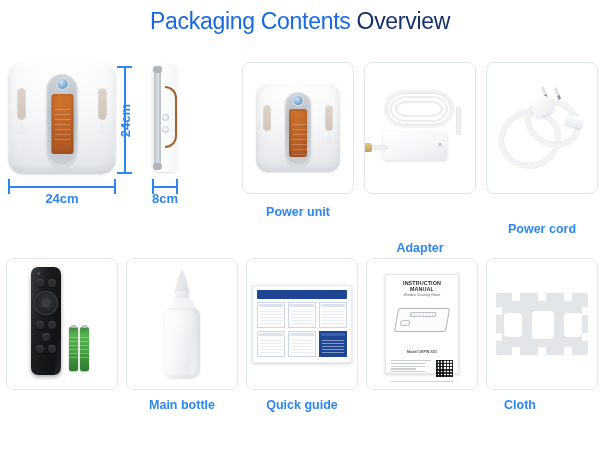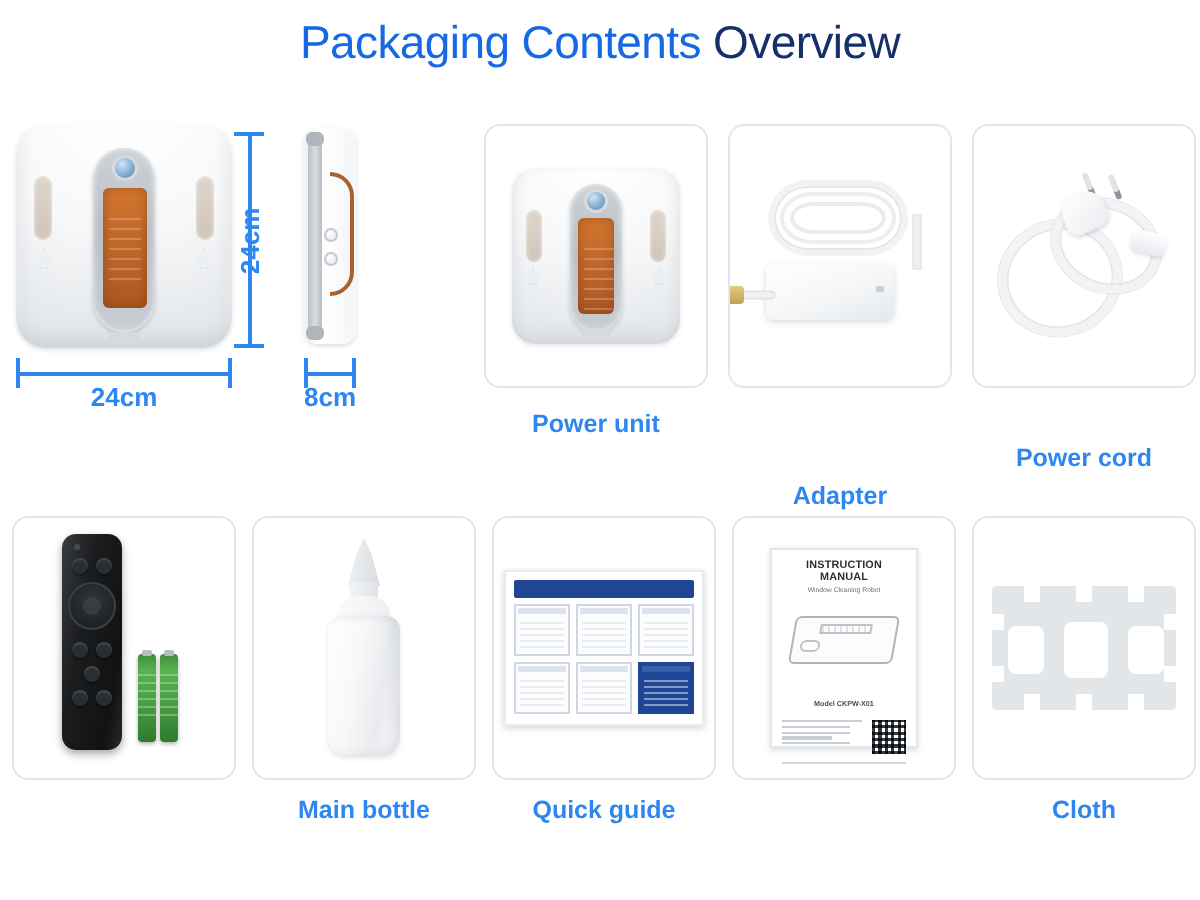--- a/index.html
+++ b/index.html
@@ -489,15 +489,15 @@
         <div class="cloth-notch" style="left:16px; bottom:-1px; width:8px; height:9px;"></div>
         <div class="cloth-notch" style="left:42px; bottom:-1px; width:8px; height:9px;"></div>
         <div class="cloth-notch" style="left:68px; bottom:-1px; width:8px; height:9px;"></div>
         <div class="cloth-notch" style="left:-1px; top:14px;   width:7px; height:8px;"></div>
         <div class="cloth-notch" style="left:-1px; bottom:14px;width:7px; height:8px;"></div>
         <div class="cloth-notch" style="right:-1px; top:14px;  width:7px; height:8px;"></div>
         <div class="cloth-notch" style="right:-1px; bottom:14px;width:7px; height:8px;"></div>
       </div>
     </div>
   </div>
-  <div class="card-label" style="left:486px; top:398px; width:112px;">Cloth</div>
+  <div class="card-label" style="left:464px; top:398px; width:112px;">Cloth</div>
 
 </div>
 
 </body></html>

